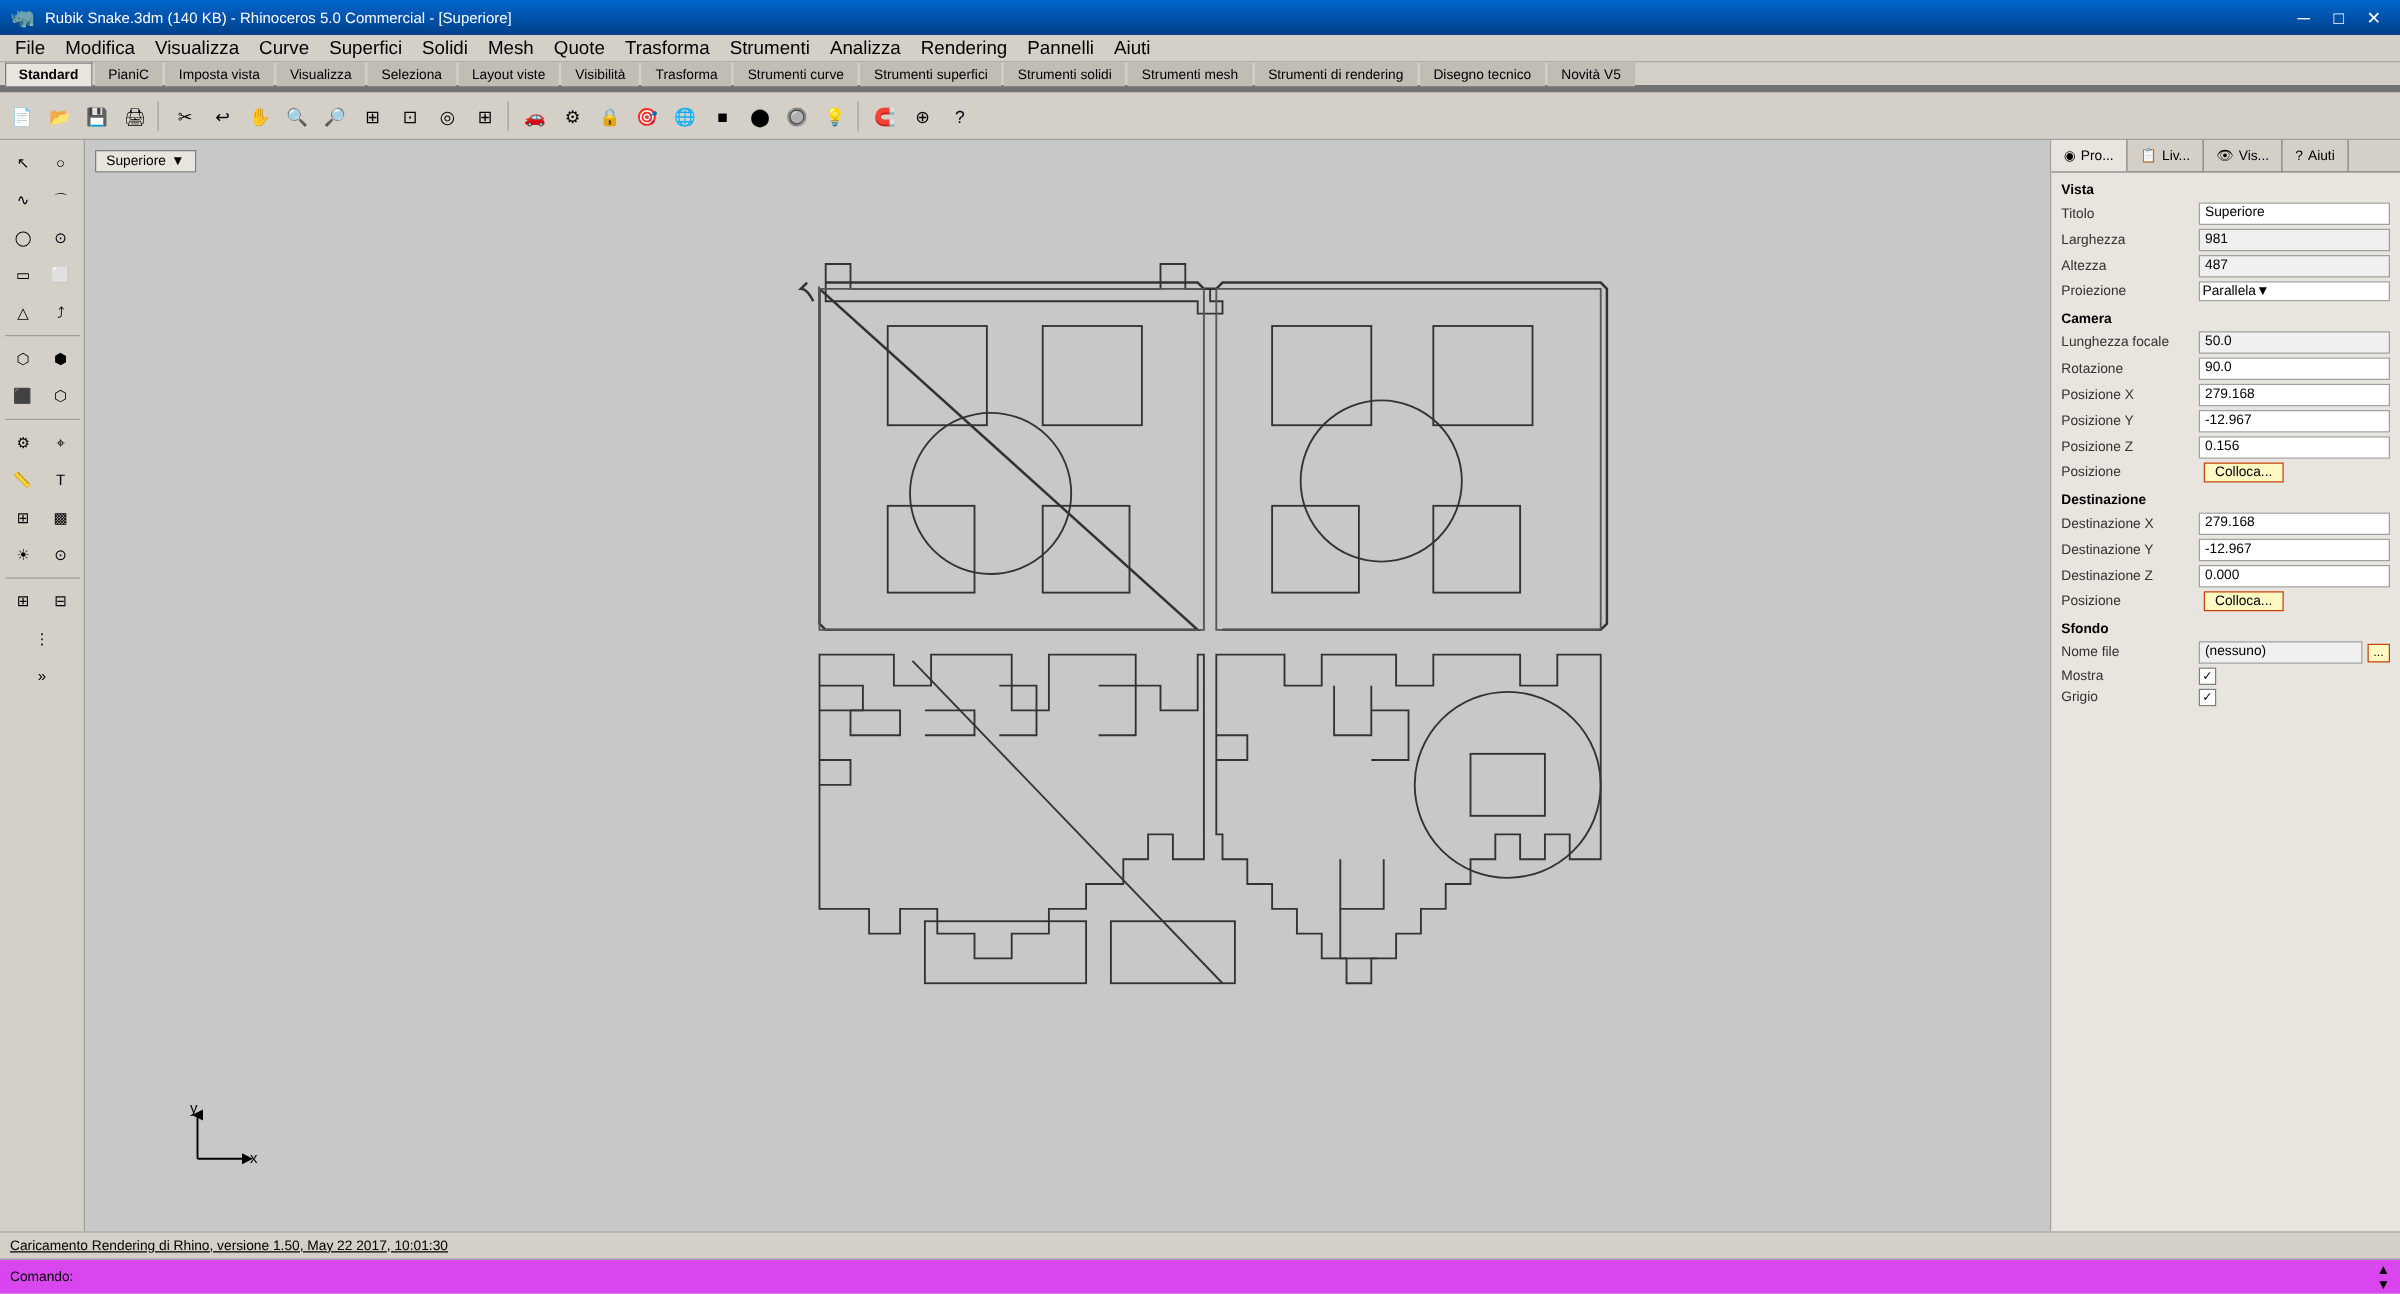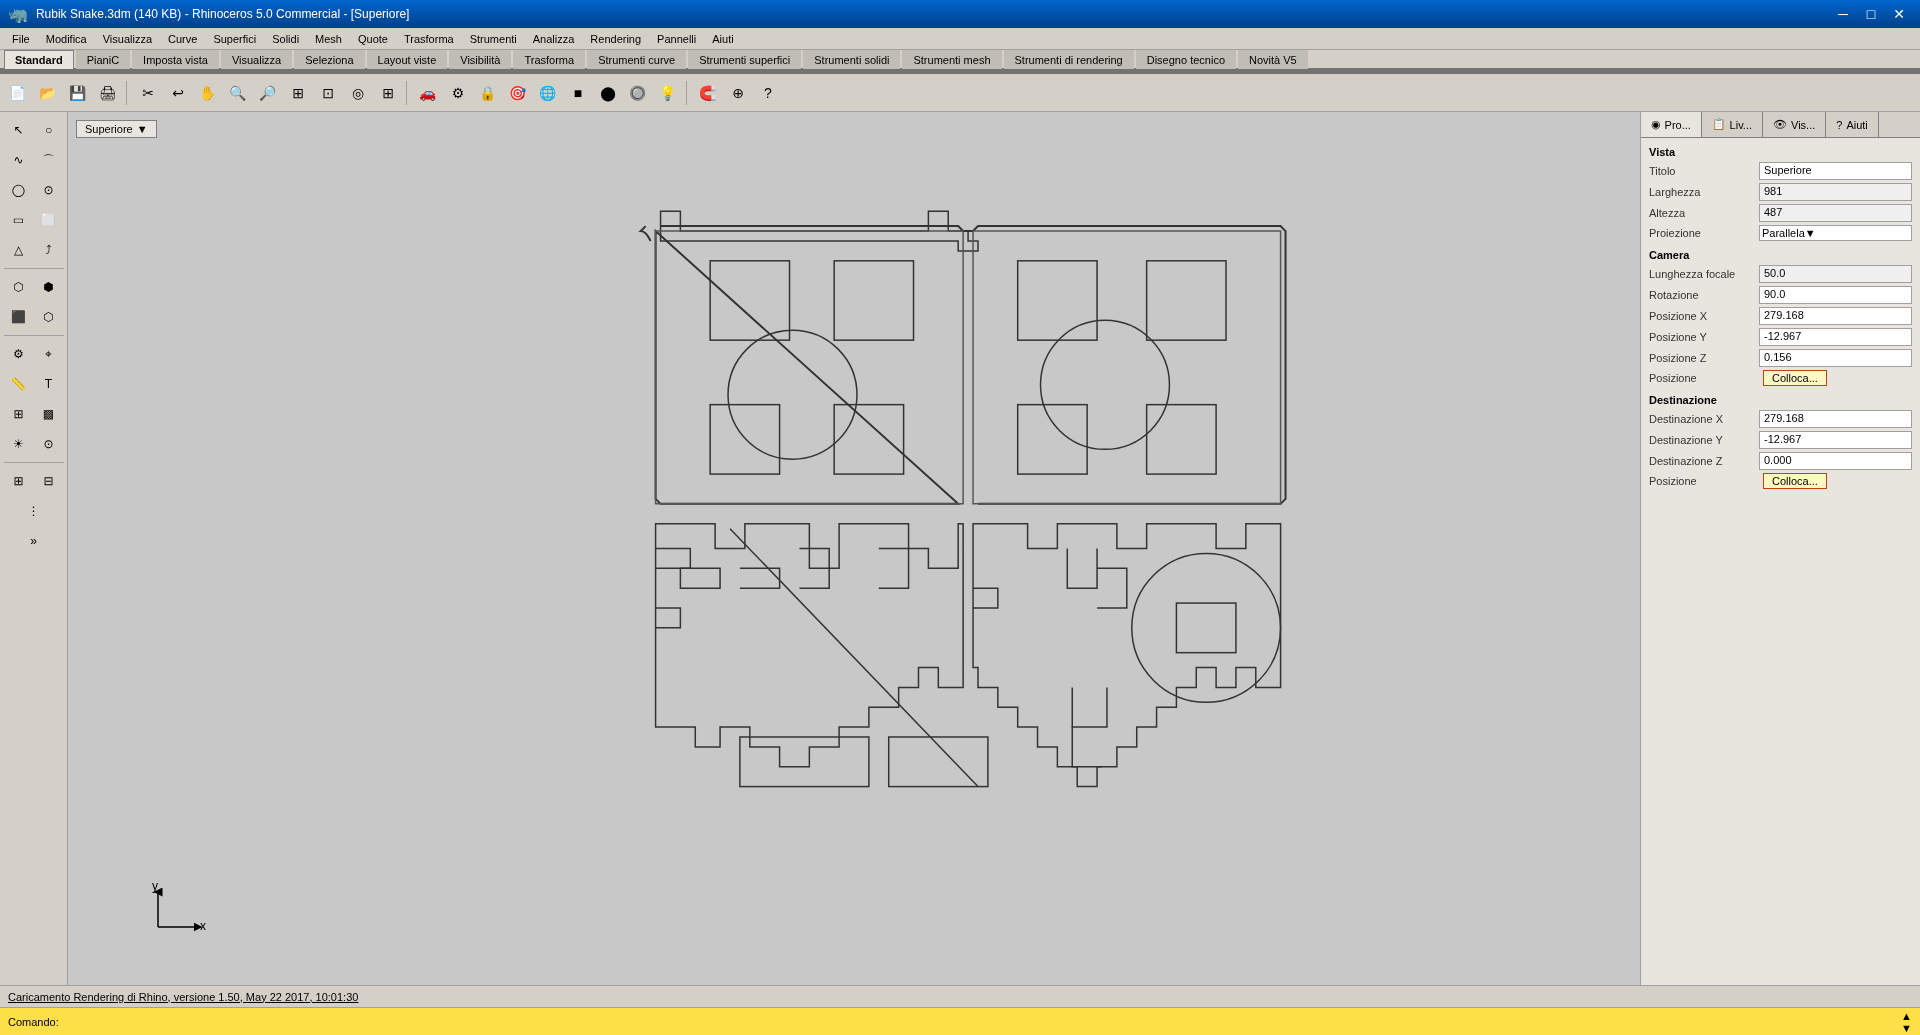--- a/index.html
+++ b/index.html
@@ -6,21 +6,21 @@
     body { width: 1920px; height: 1035px; overflow: hidden; font-family: 'Segoe UI', Tahoma, sans-serif; font-size: 12px; background: #d4d0c8; user-select: none; }
 
     
     #titlebar { width: 100%; height: 28px; background: linear-gradient(to bottom, #0066cc, #003f8a); display: flex; align-items: center; justify-content: space-between; padding: 0 8px; color: white; font-size: 12px; }
     #titlebar .title { display: flex; align-items: center; gap: 8px; }
     #titlebar .controls { display: flex; gap: 2px; }
     #titlebar .controls button { width: 26px; height: 20px; background: none; border: none; color: white; cursor: pointer; font-size: 14px; display: flex; align-items: center; justify-content: center; }
 
     
     #menubar { width: 100%; height: 22px; background: #d4d0c8; display: flex; align-items: center; padding: 0 4px; border-bottom: 1px solid #a0a0a0; }
-    #menubar .menu-item { padding: 2px 8px; cursor: pointer; font-size: 11px; color: #000; }
+    #menubar .menu-item { padding: 2px 8px; cursor: pointer; font-size: 15px; color: #000; }
 
     
     #ribbon-tabs { width: 100%; height: 24px; background: #d4d0c8; display: flex; align-items: center; padding: 0 4px; border-bottom: 6px solid #737373; }
     .ribbon-tab { padding: 3px 10px; font-size: 11px; cursor: pointer; color: #000; border: 1px solid transparent; border-bottom: none; background: #c0bdb5; margin-right: 2px; }
     .ribbon-tab.active { background: #e8e4de; border-color: #808080; color: #000; font-weight: bold; }
 
     
     #toolbar { width: 100%; height: 38px; background: #d4d0c8; display: flex; align-items: center; padding: 2px 4px; border-bottom: 1px solid #a0a0a0; gap: 2px; }
     .tb-btn { width: 28px; height: 28px; background: #d4d0c8; border: 1px solid transparent; cursor: pointer; display: flex; align-items: center; justify-content: center; font-size: 14px; }
     .tb-sep { width: 4px; height: 24px; border-left: 1px solid #a0a0a0; margin: 0 2px; }
@@ -60,21 +60,21 @@
     .prop-select { flex: 1; background: white; border: 1px solid #a0a0a0; padding: 1px 2px; font-size: 11px; display: flex; align-items: center; cursor: pointer; }
     .prop-btn { background: #fef9c3; border: 1px solid #c2410c; padding: 1px 8px; cursor: pointer; font-size: 11px; margin-left: 4px; }
     .prop-checkbox { width: 14px; height: 14px; border: 1px solid #808080; background: white; display: flex; align-items: center; justify-content: center; cursor: pointer; }
     .prop-checkbox.checked::after { content: '✓'; font-size: 10px; }
 
     
     #statusbar { width: 100%; height: 22px; background: #d4d0c8; border-top: 1px solid #a0a0a0; display: flex; align-items: center; padding: 0 8px; font-size: 11px; gap: 16px; }
     #statusbar .status-msg { flex: 1; text-decoration: underline; }
 
     
-    #commandbar { width: 100%; height: 28px; background: #fde047; border-top: 1px solid #a0a0a0; display: flex; align-items: center; padding: 0 8px; font-size: 11px; }
+    #commandbar { width: 100%; height: 28px; background: #d946ef; border-top: 1px solid #a0a0a0; display: flex; align-items: center; padding: 0 8px; font-size: 11px; }
     #commandbar .cmd-label { color: #000; margin-right: 4px; }
     #commandbar input { flex: 1; border: none; outline: none; font-size: 11px; background: transparent; }
     #commandbar .cmd-arrows { display: flex; flex-direction: column; }
   </style>
 </head>
 <body>
 
 <div id="titlebar">
   <div class="title">
     <span style="font-size:16px;">🦏</span>
@@ -402,20 +402,37 @@
         <div class="prop-row">
           <span class="prop-label">Destinazione Z</span>
           <span class="prop-value">0.000</span>
         </div>
         <div class="prop-row">
           <span class="prop-label">Posizione</span>
           <button class="prop-btn">Colloca...</button>
         </div>
       </div>
 
+      <div class="prop-section">
+        <div class="prop-section-title">Sfondo</div>
+
+        <div class="prop-row">
+          <span class="prop-label">Nome file</span>
+          <span class="prop-value readonly" style="flex:1;">(nessuno)</span>
+          <button class="prop-btn" style="padding: 1px 4px; font-size:10px;">...</button>
+        </div>
+        <div class="prop-row">
+          <span class="prop-label">Mostra</span>
+          <div class="prop-checkbox checked"></div>
+        </div>
+        <div class="prop-row">
+          <span class="prop-label">Grigio</span>
+          <div class="prop-checkbox checked"></div>
+        </div>
+      </div>
 
     </div>
   </div>
 </div>
 
 <div id="statusbar">
   <span class="status-msg">Caricamento Rendering di Rhino, versione 1.50, May 22 2017, 10:01:30</span>
 </div>
 
 <div id="commandbar">

